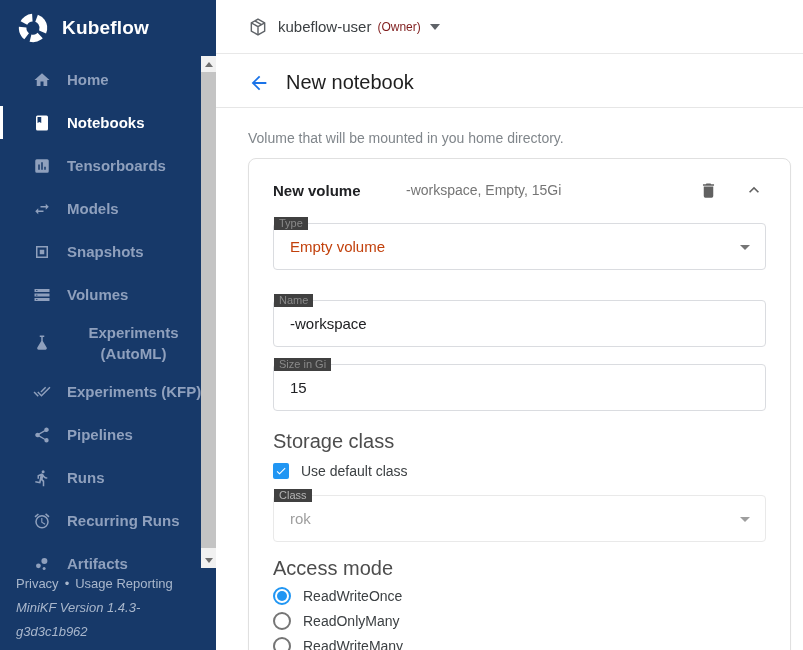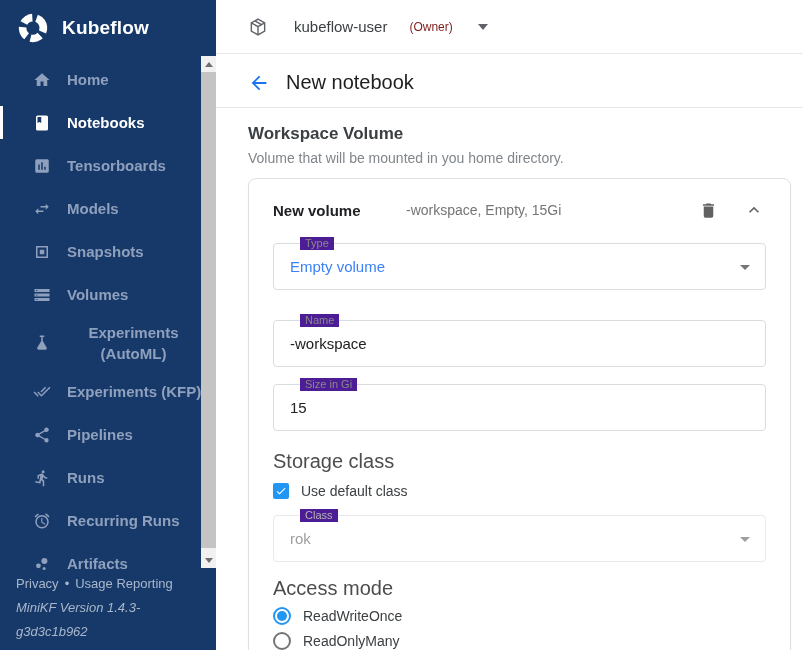--- a/index.html
+++ b/index.html
@@ -34,21 +34,21 @@
   .tri-down { width:0; height:0; border-left:4px solid transparent; border-right:4px solid transparent; border-top:5px solid #6f6f6f; }
   .sb-thumb { position:absolute; left:0; top:16px; width:15px; height:476px; background:#c4c4c4; }
 
   .sidebar-footer { position:absolute; left:16px; bottom:6px; color:#a9b7cc; font-size:13px; }
   .sf-links { display:flex; align-items:center; gap:6px; }
   .sf-links a { color:#a9b7cc; text-decoration:none; cursor:pointer; }
   .sf-version { font-style:italic; margin-top:5px; line-height:24px; }
 
   
   .topbar { position:absolute; left:216px; top:0; width:587px; height:54px; background:#fff;
-            border-bottom:1px solid #e8e8e8; display:flex; align-items:center; padding-left:32px;gap:16px; }
+            border-bottom:1px solid #e8e8e8; display:flex; align-items:center; padding-left:32px; }
   .ns-icon svg { display:block; }
   .ns-name { margin-left:10px; font-size:15px; color:#3c4043; }
   .ns-role { margin-left:6px; font-size:12px; color:#7f1d1d; }
   .caret-down { margin-left:9px; width:0; height:0; border-left:5px solid transparent;
                 border-right:5px solid transparent; border-top:6px solid #5f6368; }
 
   
   .main { position:absolute; left:216px; top:54px; width:587px; height:596px; background:#fff; overflow:hidden; }
   .page-header { display:flex; padding:17px 0 12px 32px; border-bottom:1px solid #e6e6e6; }
   .back-btn { width:24px; height:24px; border:none; background:transparent; cursor:pointer; padding:0; display:flex; align-items:center; }
@@ -62,23 +62,23 @@
           border:1px solid #e0e0e0; border-radius:8px; padding:14px 24px 24px 24px;
           box-shadow:0 1px 2px rgba(0,0,0,.04); }
   .card-header { display:flex; align-items:center; height:34px; }
   .vol-title { font-size:15px; font-weight:bold; color:#202124; width:133px; }
   .vol-summary { font-size:14px; color:#757575; flex:1; }
   .icon-btn { border:none; background:transparent; cursor:pointer; padding:0; width:24px; height:24px;
               display:flex; align-items:center; justify-content:center; }
   .icon-btn + .icon-btn { margin-left:22px; }
 
   .ofield { position:relative; border:1px solid #dadce0; border-radius:4px; height:47px; background:#fff; }
-  .flabel { position:absolute; top:-7px; left:26px; background:#4c1d95; padding:0 5px;
+  .flabel { position:absolute; top:-7px; left:0; background:#404040; padding:0 5px;
             font-size:11px; color:#8a8a8a; line-height:13px; }
-  .fvalue { padding:0 16px; line-height:45px; font-size:15px; color:#3b82f6;
+  .fvalue { padding:0 16px; line-height:45px; font-size:15px; color:#c2410c;
             white-space:nowrap; overflow:hidden; }
   .ofield input { width:100%; height:45px; border:none; outline:none; background:transparent;
                   padding:0 16px; font-family:inherit; font-size:15px; color:#202124; }
   .sel-caret { position:absolute; right:15px; top:21px; width:0; height:0;
                border-left:5px solid transparent; border-right:5px solid transparent;
                border-top:5px solid #757575; }
   .ofield.disabled { border-color:#e9e9e9; }
   .ofield.disabled .flabel { color:#b5b5b5; }
   .ofield.disabled .fvalue { color:#9e9e9e; }
   .ofield.disabled .sel-caret { border-top-color:#9e9e9e; }
@@ -259,21 +259,20 @@
     <div class="page-header">
       <button class="back-btn">
         <svg width="22" height="22" viewBox="0 0 24 24">
           <path d="M20 11H7.8l5.6-5.6L12 4l-8 8 8 8 1.4-1.4L7.8 13H20v-2z" fill="#1a73e8"></path>
         </svg>
       </button>
       <span class="page-title">New notebook</span>
     </div>
 
     <div class="section-head">
-      <div class="section-title">Workspace Volume</div>
       <div class="section-sub">Volume that will be mounted in you home directory.</div>
     </div>
 
     <div class="card">
       <div class="card-header">
         <span class="vol-title">New volume</span>
         <span class="vol-summary">-workspace, Empty, 15Gi</span>
         <button class="icon-btn">
           <svg width="19" height="19" viewBox="0 0 24 24">
             <path d="M6 19a2 2 0 0 0 2 2h8a2 2 0 0 0 2-2V7H6v12zM19 4h-3.5l-1-1h-5l-1 1H5v2h14V4z" fill="#616161"></path>

